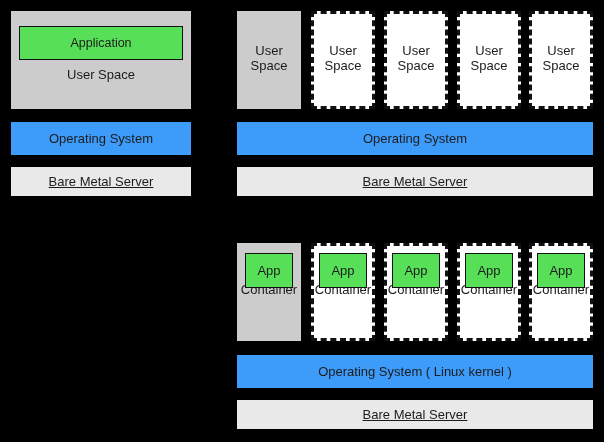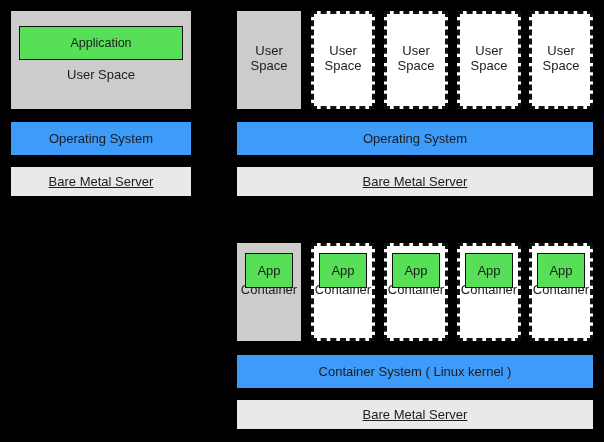--- a/index.html
+++ b/index.html
@@ -139,20 +139,20 @@
   </div>
 
   <div class="box dashed col-label" style="left:529px; top:243px; width:64px; height:98px;">
     <span>Container</span>
   </div>
   <div class="box green" style="left:537px; top:253px; width:48px; height:35px;">
     <span>App</span>
   </div>
 
   <div class="box blue bar" style="left:237px; top:355px; width:356px; height:33px;">
-    <span>Container System ( Linux kernel )</span>
+    <span>Operating System ( Linux kernel )</span>
   </div>
 
   <div class="box lightgray bar" style="left:237px; top:400px; width:356px; height:29px;">
     <span>Bare Metal Server</span>
   </div>
 
 </div>
 
 </body></html>

